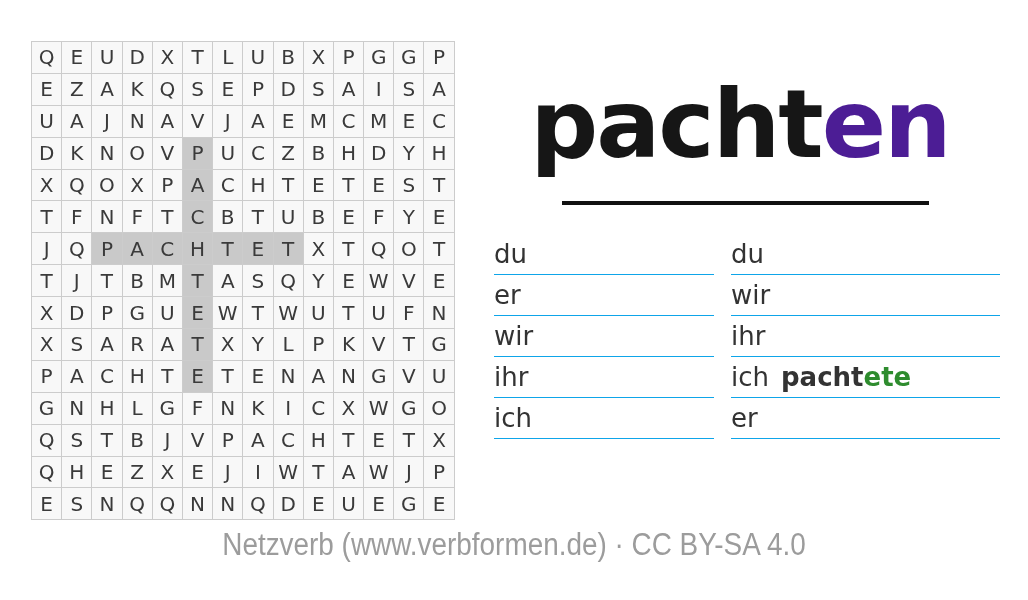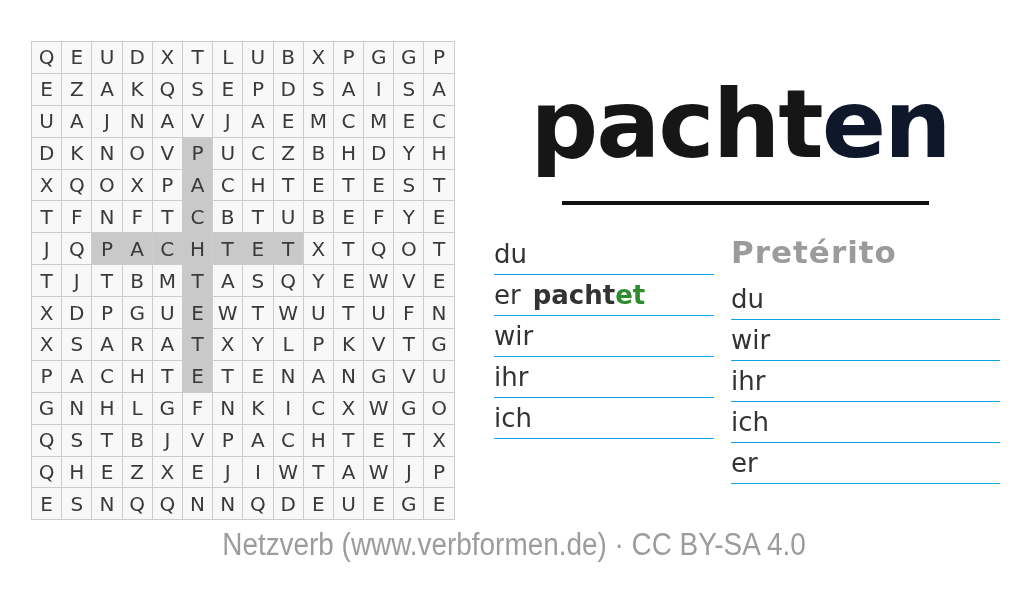--- a/index.html
+++ b/index.html
@@ -277,54 +277,53 @@
     <div class="cell">N</div>
     <div class="cell">Q</div>
     <div class="cell">D</div>
     <div class="cell">E</div>
     <div class="cell">U</div>
     <div class="cell">E</div>
     <div class="cell">G</div>
     <div class="cell">E</div>
   </div>
 
-<div class="verb-title"><span>pacht</span><span class="ending" style="color:#0f172a;">en</span></div>
+<div class="verb-title"><span>pacht</span><span class="ending" style="color:#4c1d95;">en</span></div>
 <div class="title-rule"></div>
 
 <div class="conj-col col-presente">
   <div class="conj-row">
     <span>du</span>
   </div>
   <div class="conj-row">
     <span>er</span>
-    <span class="verb"><span>pacht</span><span class="verb-ending" style="color:#2e8c2e;">et</span></span>
   </div>
   <div class="conj-row">
     <span>wir</span>
   </div>
   <div class="conj-row">
     <span>ihr</span>
   </div>
   <div class="conj-row">
     <span>ich</span>
   </div>
 </div>
 
 <div class="conj-col col-preterito">
-  <div class="conj-header">Pretérito</div>
   <div class="conj-row">
     <span>du</span>
   </div>
   <div class="conj-row">
     <span>wir</span>
   </div>
   <div class="conj-row">
     <span>ihr</span>
   </div>
   <div class="conj-row">
     <span>ich</span>
+    <span class="verb"><span>pacht</span><span class="verb-ending" style="color:#2e8c2e;">ete</span></span>
   </div>
   <div class="conj-row">
     <span>er</span>
   </div>
 </div>
 
 <div class="footer">Netzverb (www.verbformen.de) · CC BY-SA 4.0</div>
 
 </body></html>

